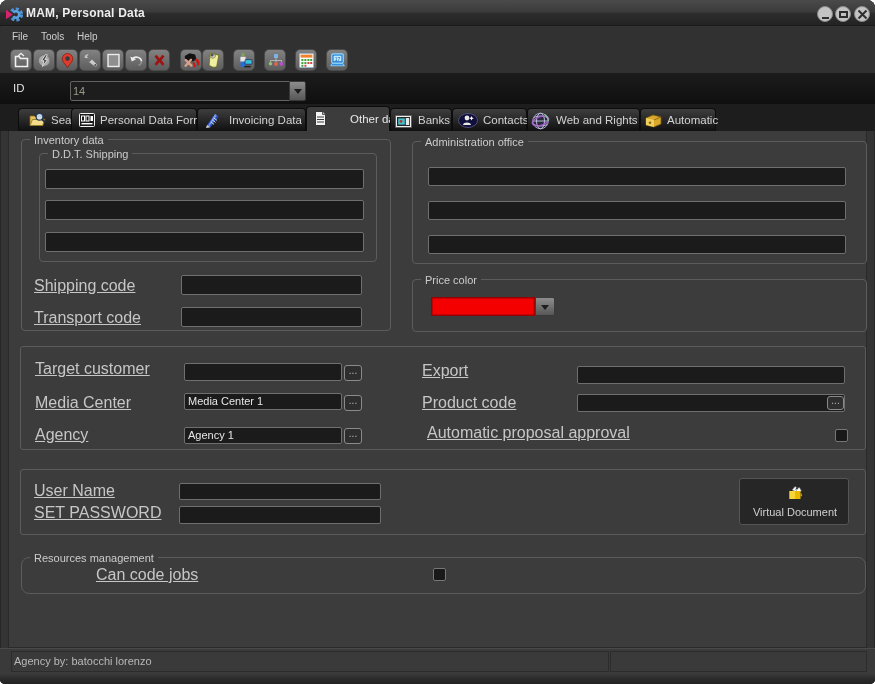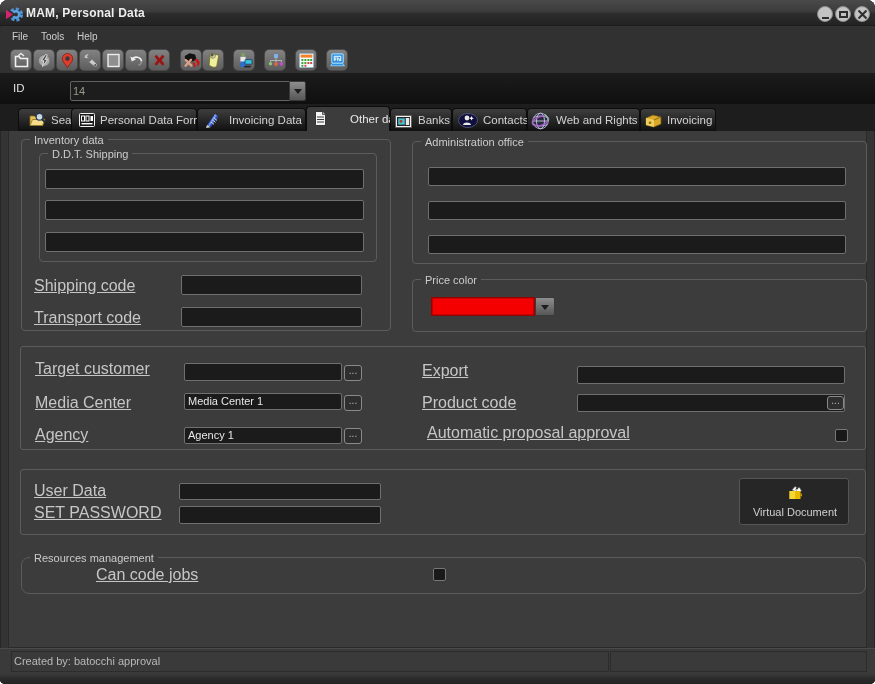--- a/index.html
+++ b/index.html
@@ -270,21 +270,21 @@
         </svg>
   <div class="ttxt" style="left:28px">Web and Rights</div>
       </div>
  <div class="tab" style="left:640px;width:76px">
   <svg style="left:3px;top:4px" width="19" height="15" viewBox="0 0 19 15">
           <path d="M2 5 L9 2 L17 4 L17 11 L10 14 L2 12 Z" fill="#d9a92c" stroke="#7a5c10" stroke-width=".8"></path>
           <path d="M2 5 L10 7 L10 14 L2 12 Z" fill="#f0cf5e"></path>
           <path d="M10 7 L17 4" stroke="#7a5c10" stroke-width=".8" fill="none"></path>
           <circle cx="6" cy="9.7" r="1.3" fill="#8a6a14"></circle>
         </svg>
-  <div class="ttxt" style="left:26px">Invoicing</div>
+  <div class="ttxt" style="left:26px">Automatic</div>
       </div>
 </div>
 
 <div class="abs" id="page"></div>
 
 <div class="gb" style="left:21px;top:139px;width:370px;height:192px">
       <div class="gl">Inventory data</div>
     </div>
 <div class="gb" style="left:39px;top:153px;width:338px;height:109px">
       <div class="gl">D.D.T. Shipping</div>
@@ -324,21 +324,21 @@
 <div class="dots" style="left:344px;top:428px">...</div>
 <div class="lab" style="left:422px;top:364px">Export</div>
 <div class="fld" style="left:577px;top:366px;width:268px;height:18px"></div>
 <div class="lab" style="left:422px;top:396px">Product code</div>
 <div class="fld" style="left:577px;top:394px;width:268px;height:18px"></div>
 <div class="dots" style="left:827px;top:396px;width:17px;height:14px;line-height:8px">...</div>
 <div class="lab" style="left:427px;top:426px">Automatic proposal approval</div>
 <div class="chk" style="left:835px;top:429px"></div>
 
 <div class="gb" style="left:20px;top:469px;width:846px;height:66px;border-radius:3px"></div>
-<div class="lab" style="left:34px;top:484px">User Data</div>
+<div class="lab" style="left:34px;top:484px">User Name</div>
 <div class="fld" style="left:179px;top:483px;width:202px;height:17px"></div>
 <div class="lab" style="left:34px;top:506px">SET PASSWORD</div>
 <div class="fld" style="left:179px;top:506px;width:202px;height:18px"></div>
 <div class="abs" id="vdoc" style="left:739px;top:478px;width:110px;height:47px;background:#262626;border:1px solid #555;border-radius:3px">
  <svg style="position:absolute;left:47px;top:5px" width="18" height="17" viewBox="0 0 18 17">
         <path d="M5 6 L8 2.5 L12 5 L9.5 8 Z" fill="#f8f8f8" stroke="#666" stroke-width=".6"></path>
         <path d="M8.5 5 L12.5 3.5 L14.5 7 L10.5 8.5 Z" fill="#ffffff" stroke="#666" stroke-width=".6"></path>
         <path d="M2.5 7 L13.5 7 L13.5 15 L2.5 15 Z" fill="#e8b900"></path>
         <path d="M2.5 7 L8 7 L8 15 L2.5 15 Z" fill="#f6d636"></path>
         <path d="M13.5 9 C15 9.5 15.5 11 14.8 12.5 L13.5 12 Z" fill="#caa000"></path>
@@ -349,16 +349,16 @@
 
 <div class="gb" style="left:21px;top:557px;width:845px;height:37px;border-radius:8px">
       <div class="gl">Resources management</div>
     </div>
 <div class="lab" style="left:96px;top:568px">Can code jobs</div>
 <div class="chk" style="left:433px;top:568px"></div>
 
 <div class="abs" id="status">
  <div class="pan" style="left:11px;width:598px"></div>
  <div class="pan" style="left:610px;width:257px"></div>
- <div class="stxt" style="left:14px">Created by: batocchi approval</div>
+ <div class="stxt" style="left:14px">Agency by: batocchi lorenzo</div>
 </div>
 <div class="abs" id="botframe"></div>
 </div>
 
 </body></html>

